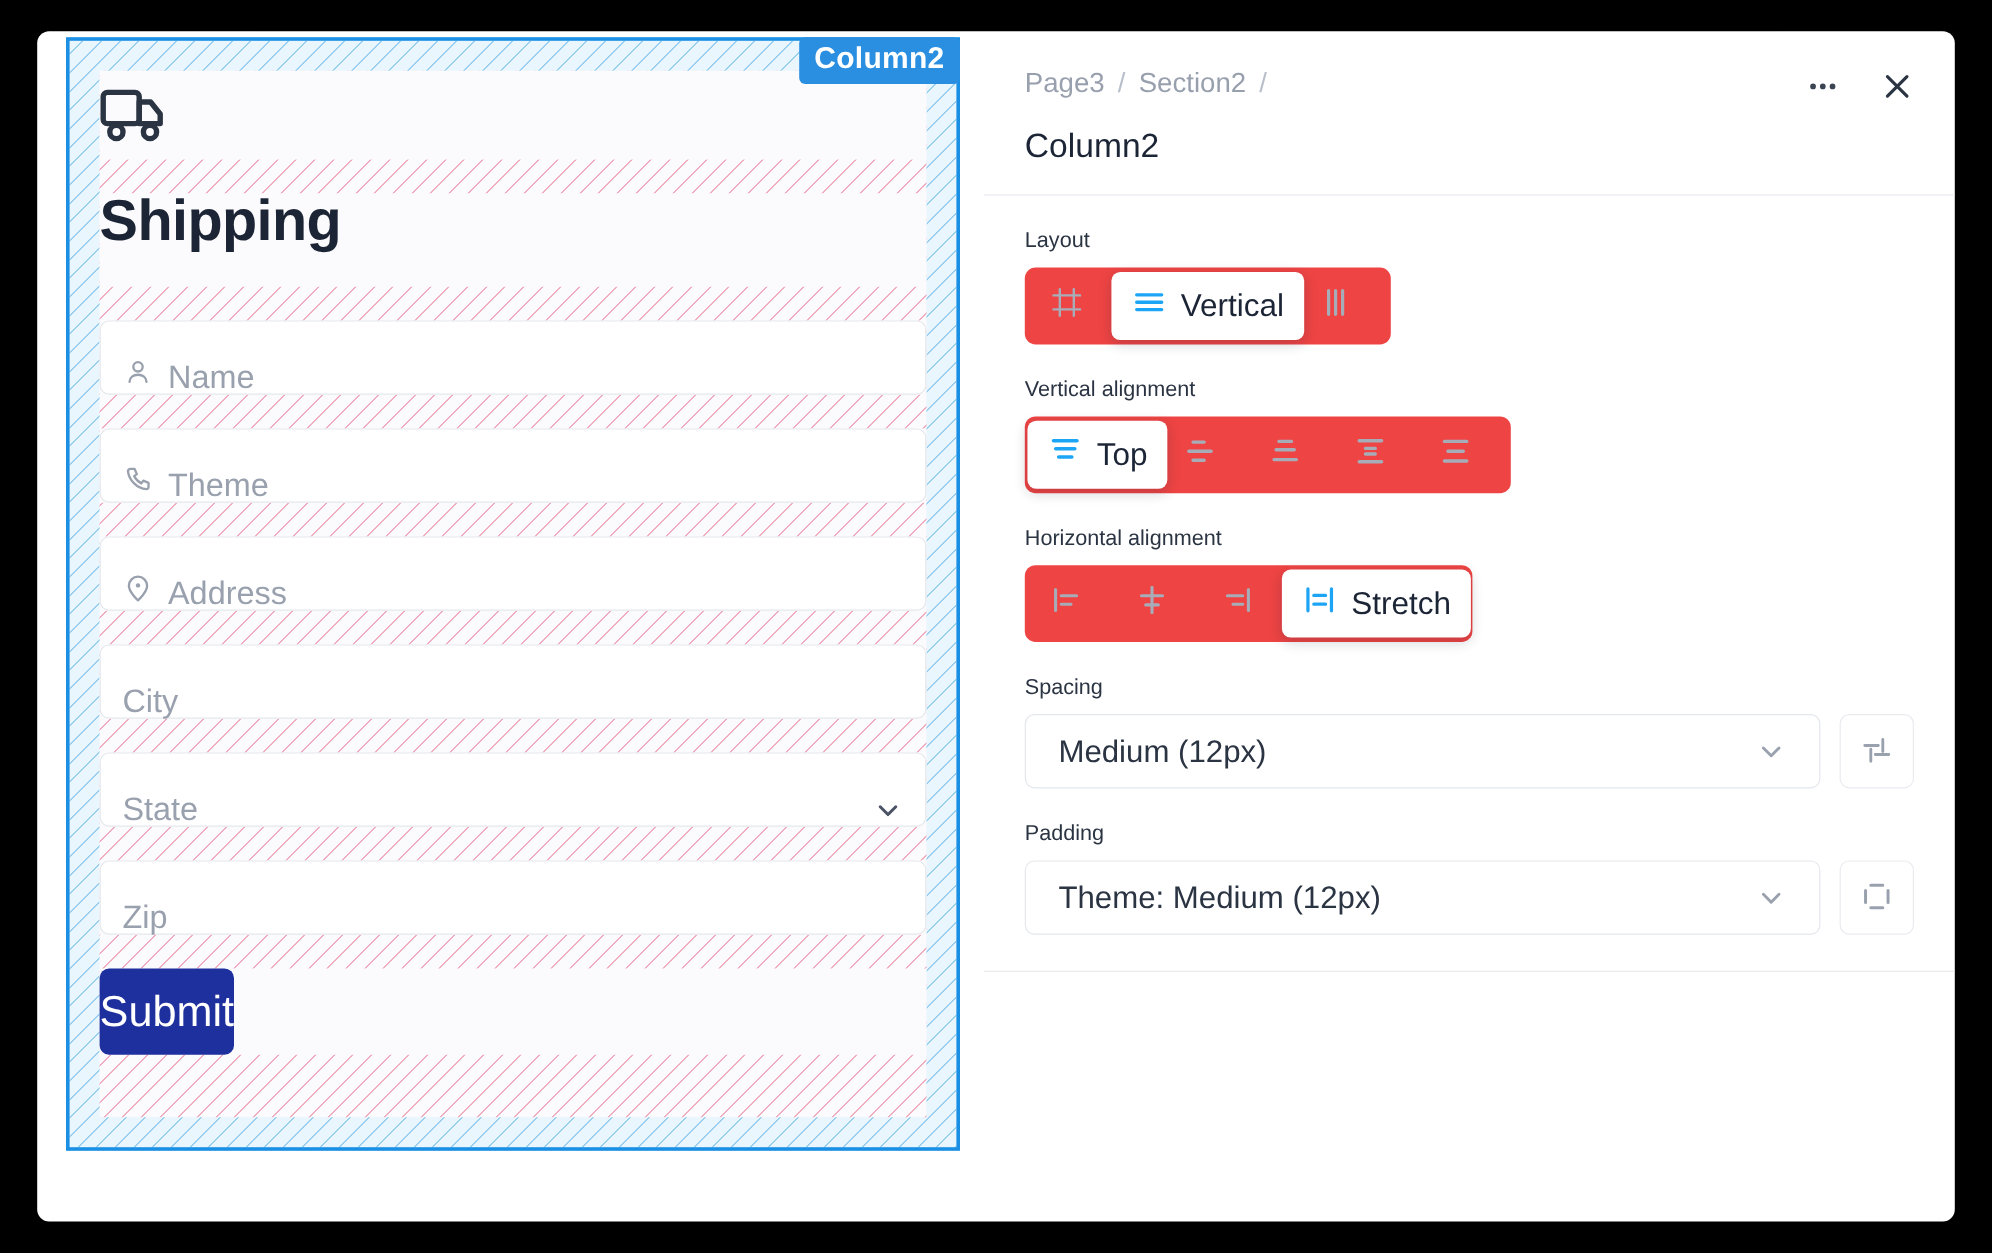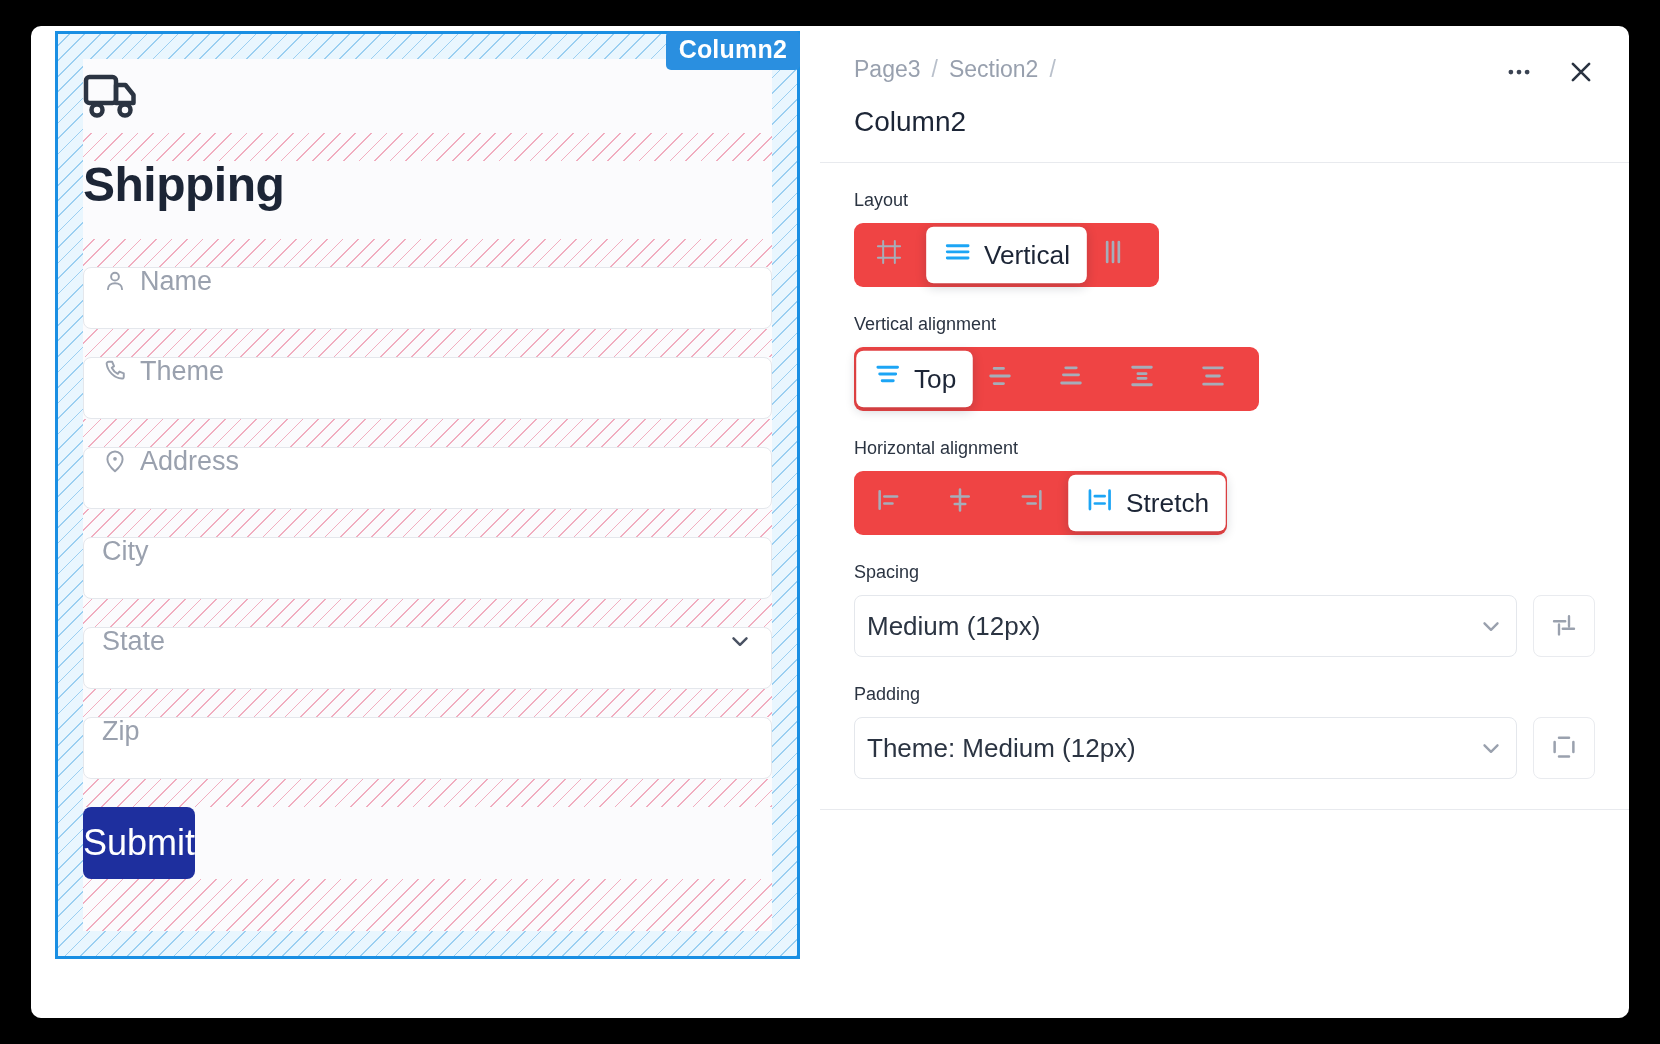--- a/index.html
+++ b/index.html
@@ -98,21 +98,21 @@
     letter-spacing: -0.5px;
     line-height: 1;
   }
 
   .field {
     height: 62px;
     background: #ffffff;
     border: 1.5px solid #e4e7ec;
     border-radius: 8px;
     display: flex;
-    align-items: flex-start;
+    align-items: flex-end;
     padding: 0 18px;
     gap: 12px;
   }
   .field-ph {
     font-size: 27px;
     color: #9aa1ae;
     line-height: 1;
     font-weight: 400;
   }
   .field .chev { margin-left: auto; color: #4a5263; display: flex; }
@@ -234,21 +234,21 @@
   
   .row { display: flex; align-items: center; gap: 16px; }
   .select {
     flex: 1;
     height: 62px;
     border: 1.5px solid #e4e7ec;
     border-radius: 8px;
     background: #ffffff;
     display: flex;
     align-items: center;
-    padding: 0 12px;
+    padding: 0 27px;
     cursor: pointer;
     font-size: 26px;
     color: #2b3442;
   }
   .select .chev { margin-left: auto; color: #9aa1ae; display: flex; }
   .sq-btn {
     width: 62px; height: 62px;
     border: 1.5px solid #e9ebef;
     border-radius: 8px;
     background: #ffffff;

